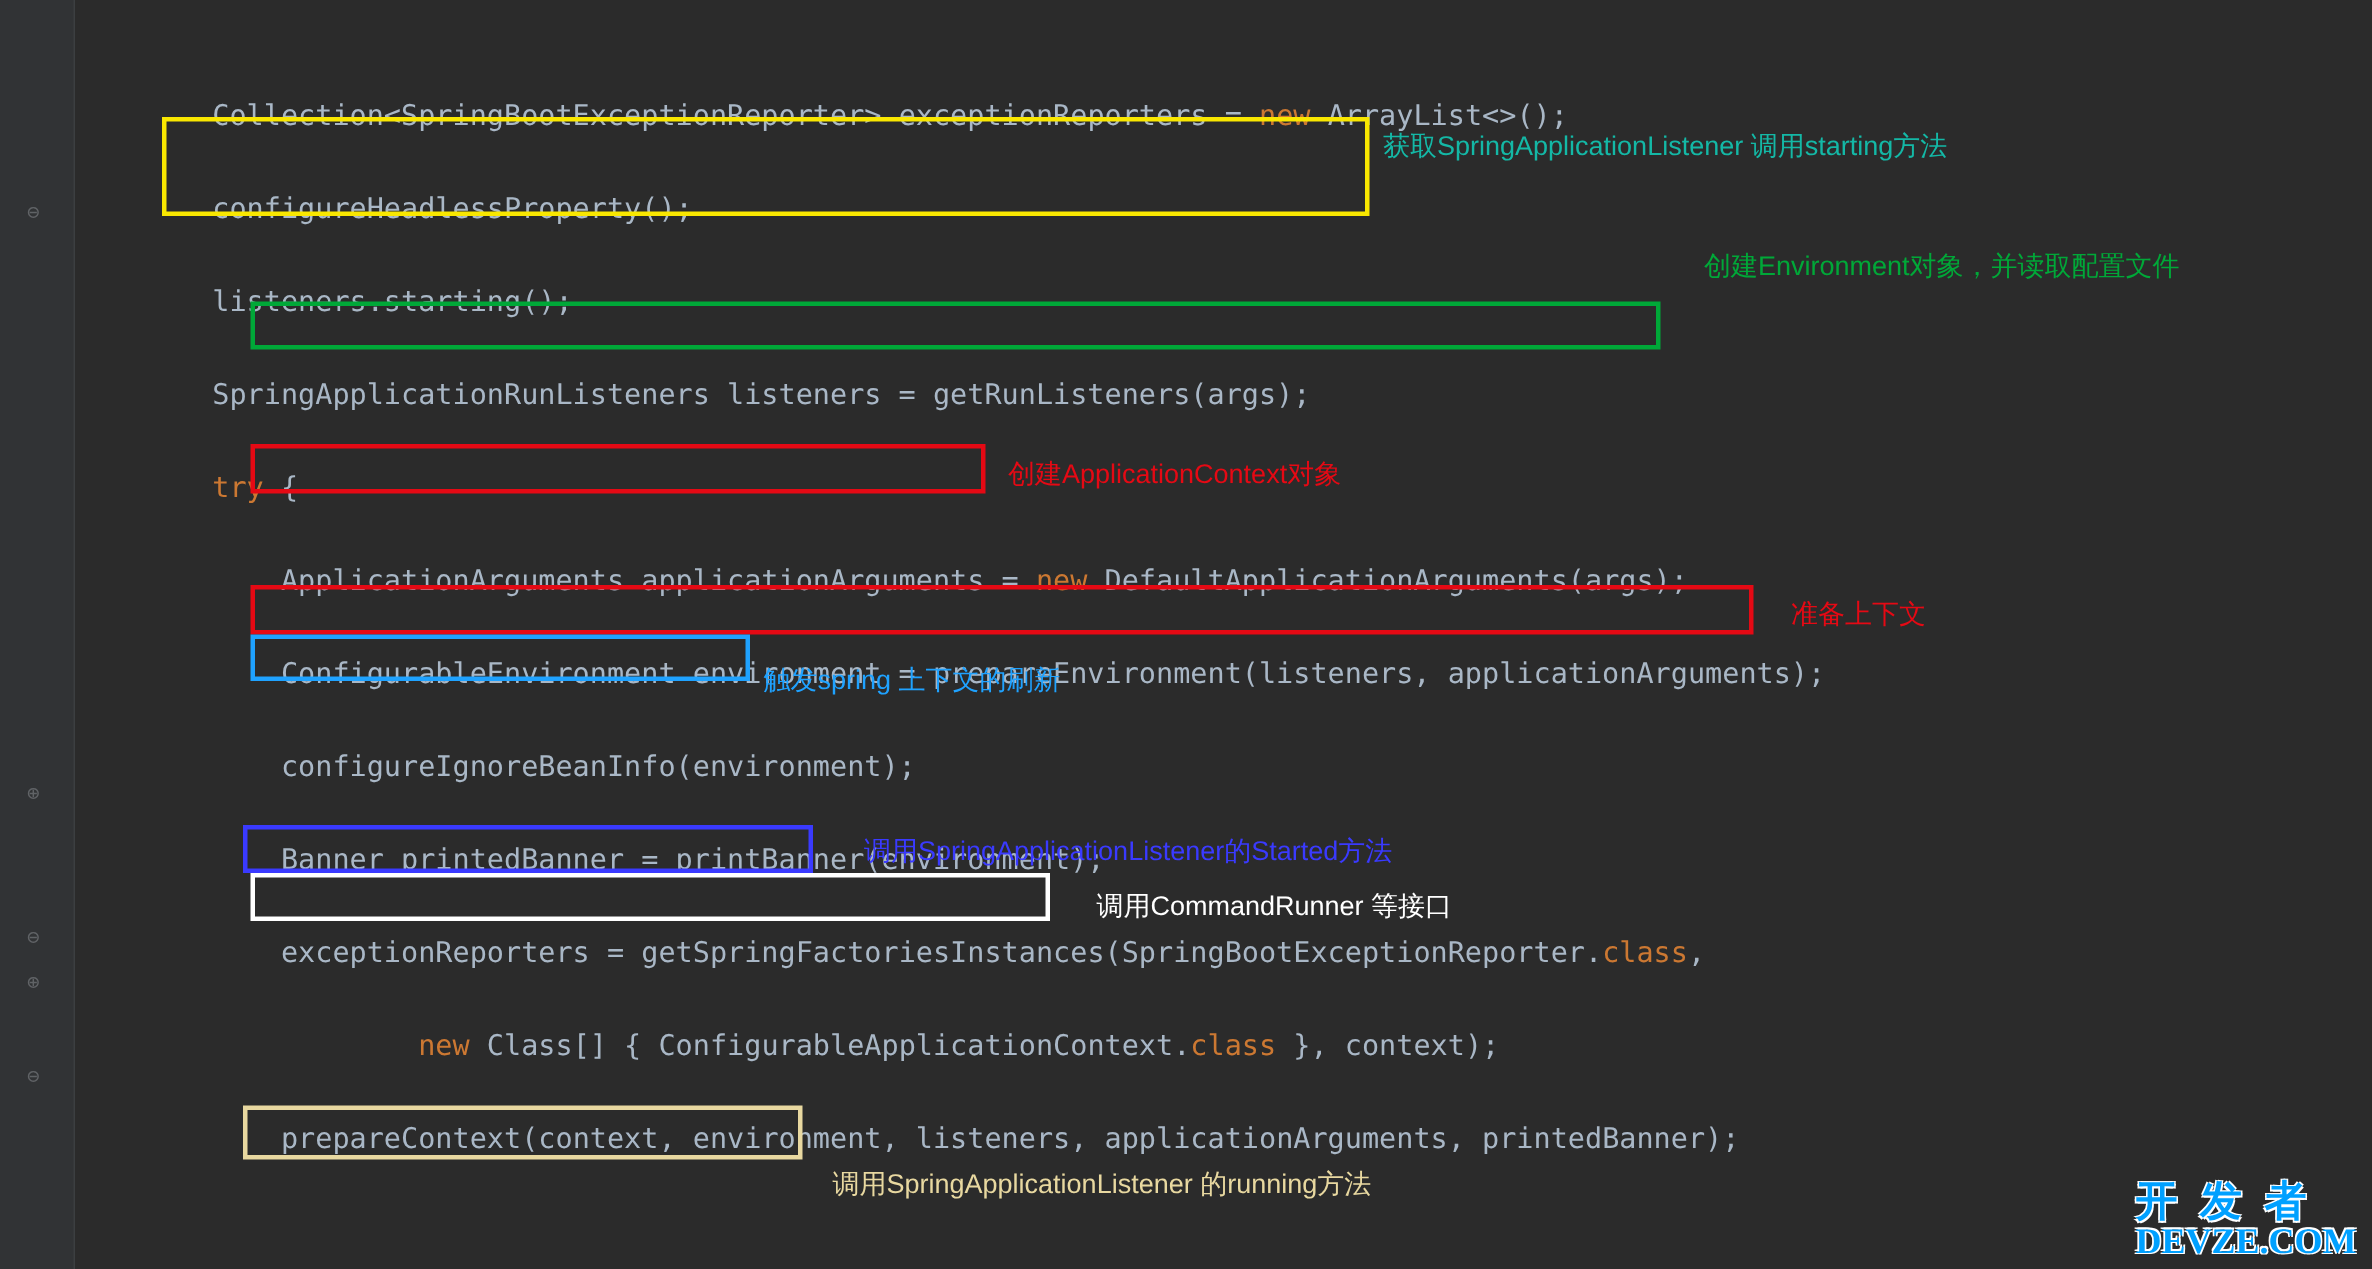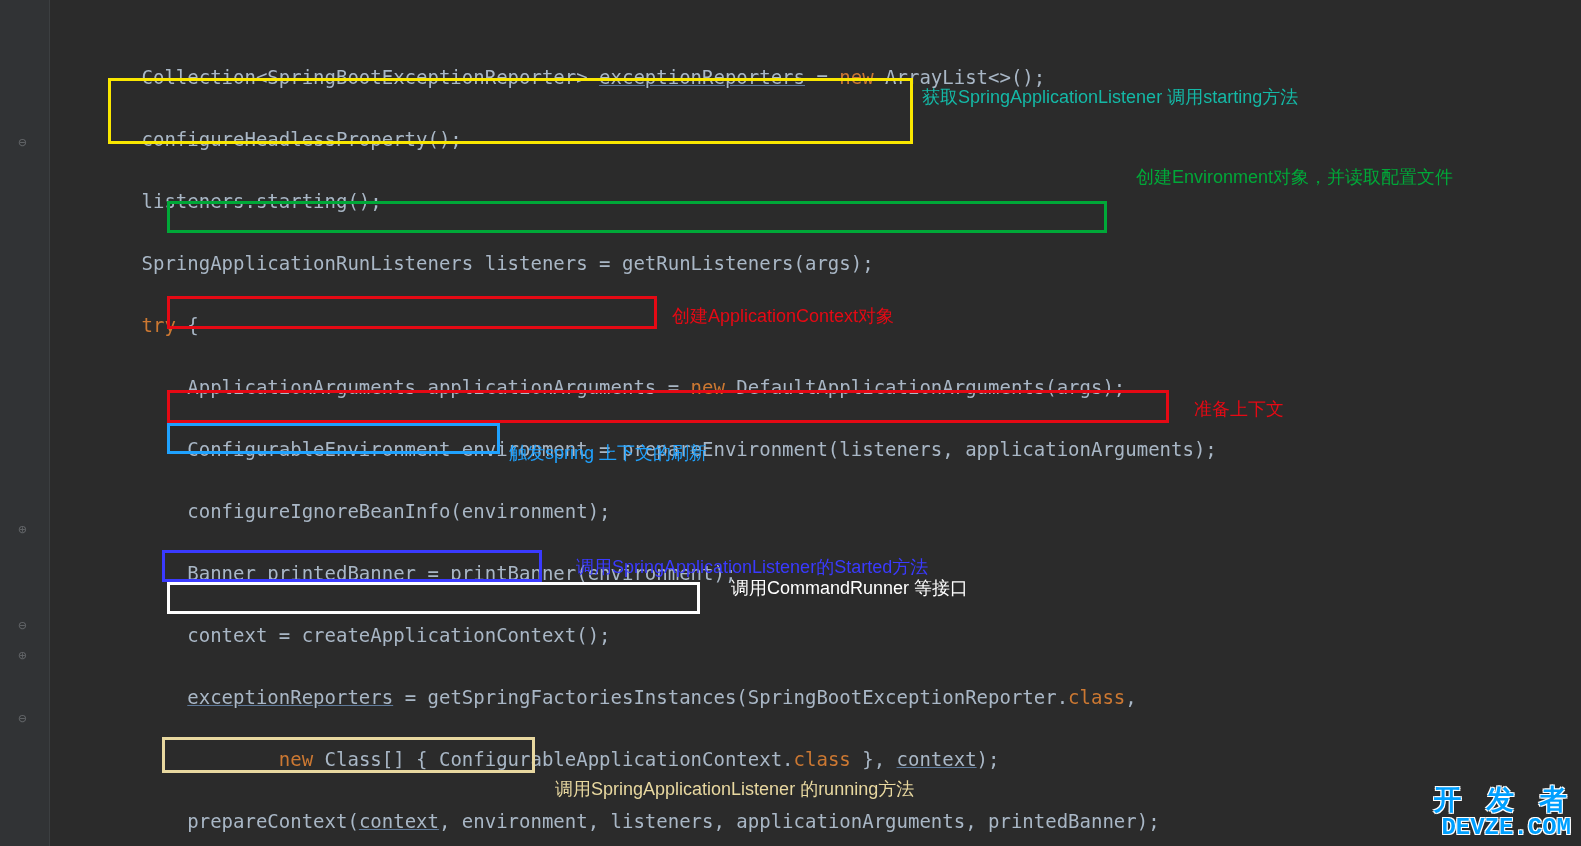--- a/index.html
+++ b/index.html
@@ -36,21 +36,21 @@
   left: 50px;
   top: 0;
   right: 0;
   line-height: 31px;
   white-space: pre;
 }
 .line { height: 31px; display: flex; align-items: center; }
 
 
 .kw { color: #cc7832; }
-.underline { text-decoration: underline; text-decoration-color: #5f7a9a; }
+.underline { text-decoration-color: #5f7a9a; }
 
 
 .box {
   position: absolute;
   border-width: 3px;
   border-style: solid;
   pointer-events: none;
 }
 .box-yellow { border-color: #f9e700; }
 .box-green { border-color: #00a838; }
@@ -72,21 +72,21 @@
 .an-red { color: #e50914; }
 .an-cyan { color: #1fa2ff; }
 .an-blue { color: #3a3aff; }
 .an-white { color: #ffffff; }
 .an-beige { color: #e8d8a0; }
 
 .watermark {
   position: absolute;
   right: 10px;
   bottom: 6px;
-  font-family: Liberation Mono, monospace;
+  font-family: Liberation Serif, serif;
   font-weight: bold;
   color: #00a0ff;
   text-shadow: -1px -1px 0 #fff, 1px -1px 0 #fff, -1px 1px 0 #fff, 1px 1px 0 #fff;
   line-height: 1;
 }
 .watermark .wm1 { font-size: 28px; letter-spacing: 4px;}
 .watermark .wm2 { font-size: 24px; letter-spacing: 0px; text-align: right;}
 </style>
 </head>
 <body>
@@ -103,21 +103,20 @@
 
 <div class="line"><span>    </span><span>    Collection&lt;SpringBootExceptionReporter&gt; </span><span class="underline">exceptionReporters</span><span> = </span><span class="kw">new</span><span> ArrayList&lt;&gt;();</span></div>
 <div class="line"><span>    </span><span>    configureHeadlessProperty();</span></div>
 <div class="line"><span>    </span><span>    listeners.starting();</span></div>
 <div class="line"><span>    </span><span>    SpringApplicationRunListeners listeners = getRunListeners(args);</span></div>
 <div class="line"><span>    </span><span class="kw">    try</span><span> {</span></div>
 <div class="line"><span>    </span><span>        ApplicationArguments applicationArguments = </span><span class="kw">new</span><span> DefaultApplicationArguments(args);</span></div>
 <div class="line"><span>    </span><span>        ConfigurableEnvironment environment = prepareEnvironment(listeners, applicationArguments);</span></div>
 <div class="line"><span>    </span><span>        configureIgnoreBeanInfo(environment);</span></div>
 <div class="line"><span>    </span><span>        Banner printedBanner = printBanner(environment);</span></div>
-<div class="line"><span>    </span><span>        context = createApplicationContext();</span></div>
 <div class="line"><span>    </span><span>        </span><span class="underline">exceptionReporters</span><span> = getSpringFactoriesInstances(SpringBootExceptionReporter.</span><span class="kw">class</span><span>,</span></div>
 <div class="line"><span>    </span><span>                </span><span class="kw">new</span><span> Class[] { ConfigurableApplicationContext.</span><span class="kw">class</span><span> }, </span><span class="underline">context</span><span>);</span></div>
 <div class="line"><span>    </span><span>        prepareContext(</span><span class="underline">context</span><span>, environment, listeners, applicationArguments, printedBanner);</span></div>
 
 
 
 
 
 
 
@@ -137,19 +136,19 @@
 <div class="box box-blue" style="left:162px; top:550px; width:380px; height:32px;"></div>
 <div class="box box-white" style="left:167px; top:582px; width:533px; height:32px;"></div>
 <div class="box box-beige" style="left:162px; top:737px; width:373px; height:36px;"></div>
 
 <div class="annot an-yellow" style="left:922px; top:85px;">获取SpringApplicationListener 调用starting方法</div>
 <div class="annot an-green" style="left:1136px; top:165px;">创建Environment对象，并读取配置文件</div>
 <div class="annot an-red" style="left:672px; top:304px;">创建ApplicationContext对象</div>
 <div class="annot an-red" style="left:1194px; top:397px;">准备上下文</div>
 <div class="annot an-cyan" style="left:509px; top:441px;">触发spring 上下文的刷新</div>
 <div class="annot an-blue" style="left:576px; top:555px;">调用SpringApplicationListener的Started方法</div>
-<div class="annot an-white" style="left:731px; top:576px;">调用CommandRunner 等接口</div>
+<div class="annot an-white" style="left:731px; top:592px;">调用CommandRunner 等接口</div>
 <div class="annot an-beige" style="left:555px; top:777px;">调用SpringApplicationListener 的running方法</div>
 
 <div class="watermark">
   <div class="wm1">开 发 者</div>
   <div class="wm2">DEVZE.COM</div>
 </div>
 
 </body></html>

